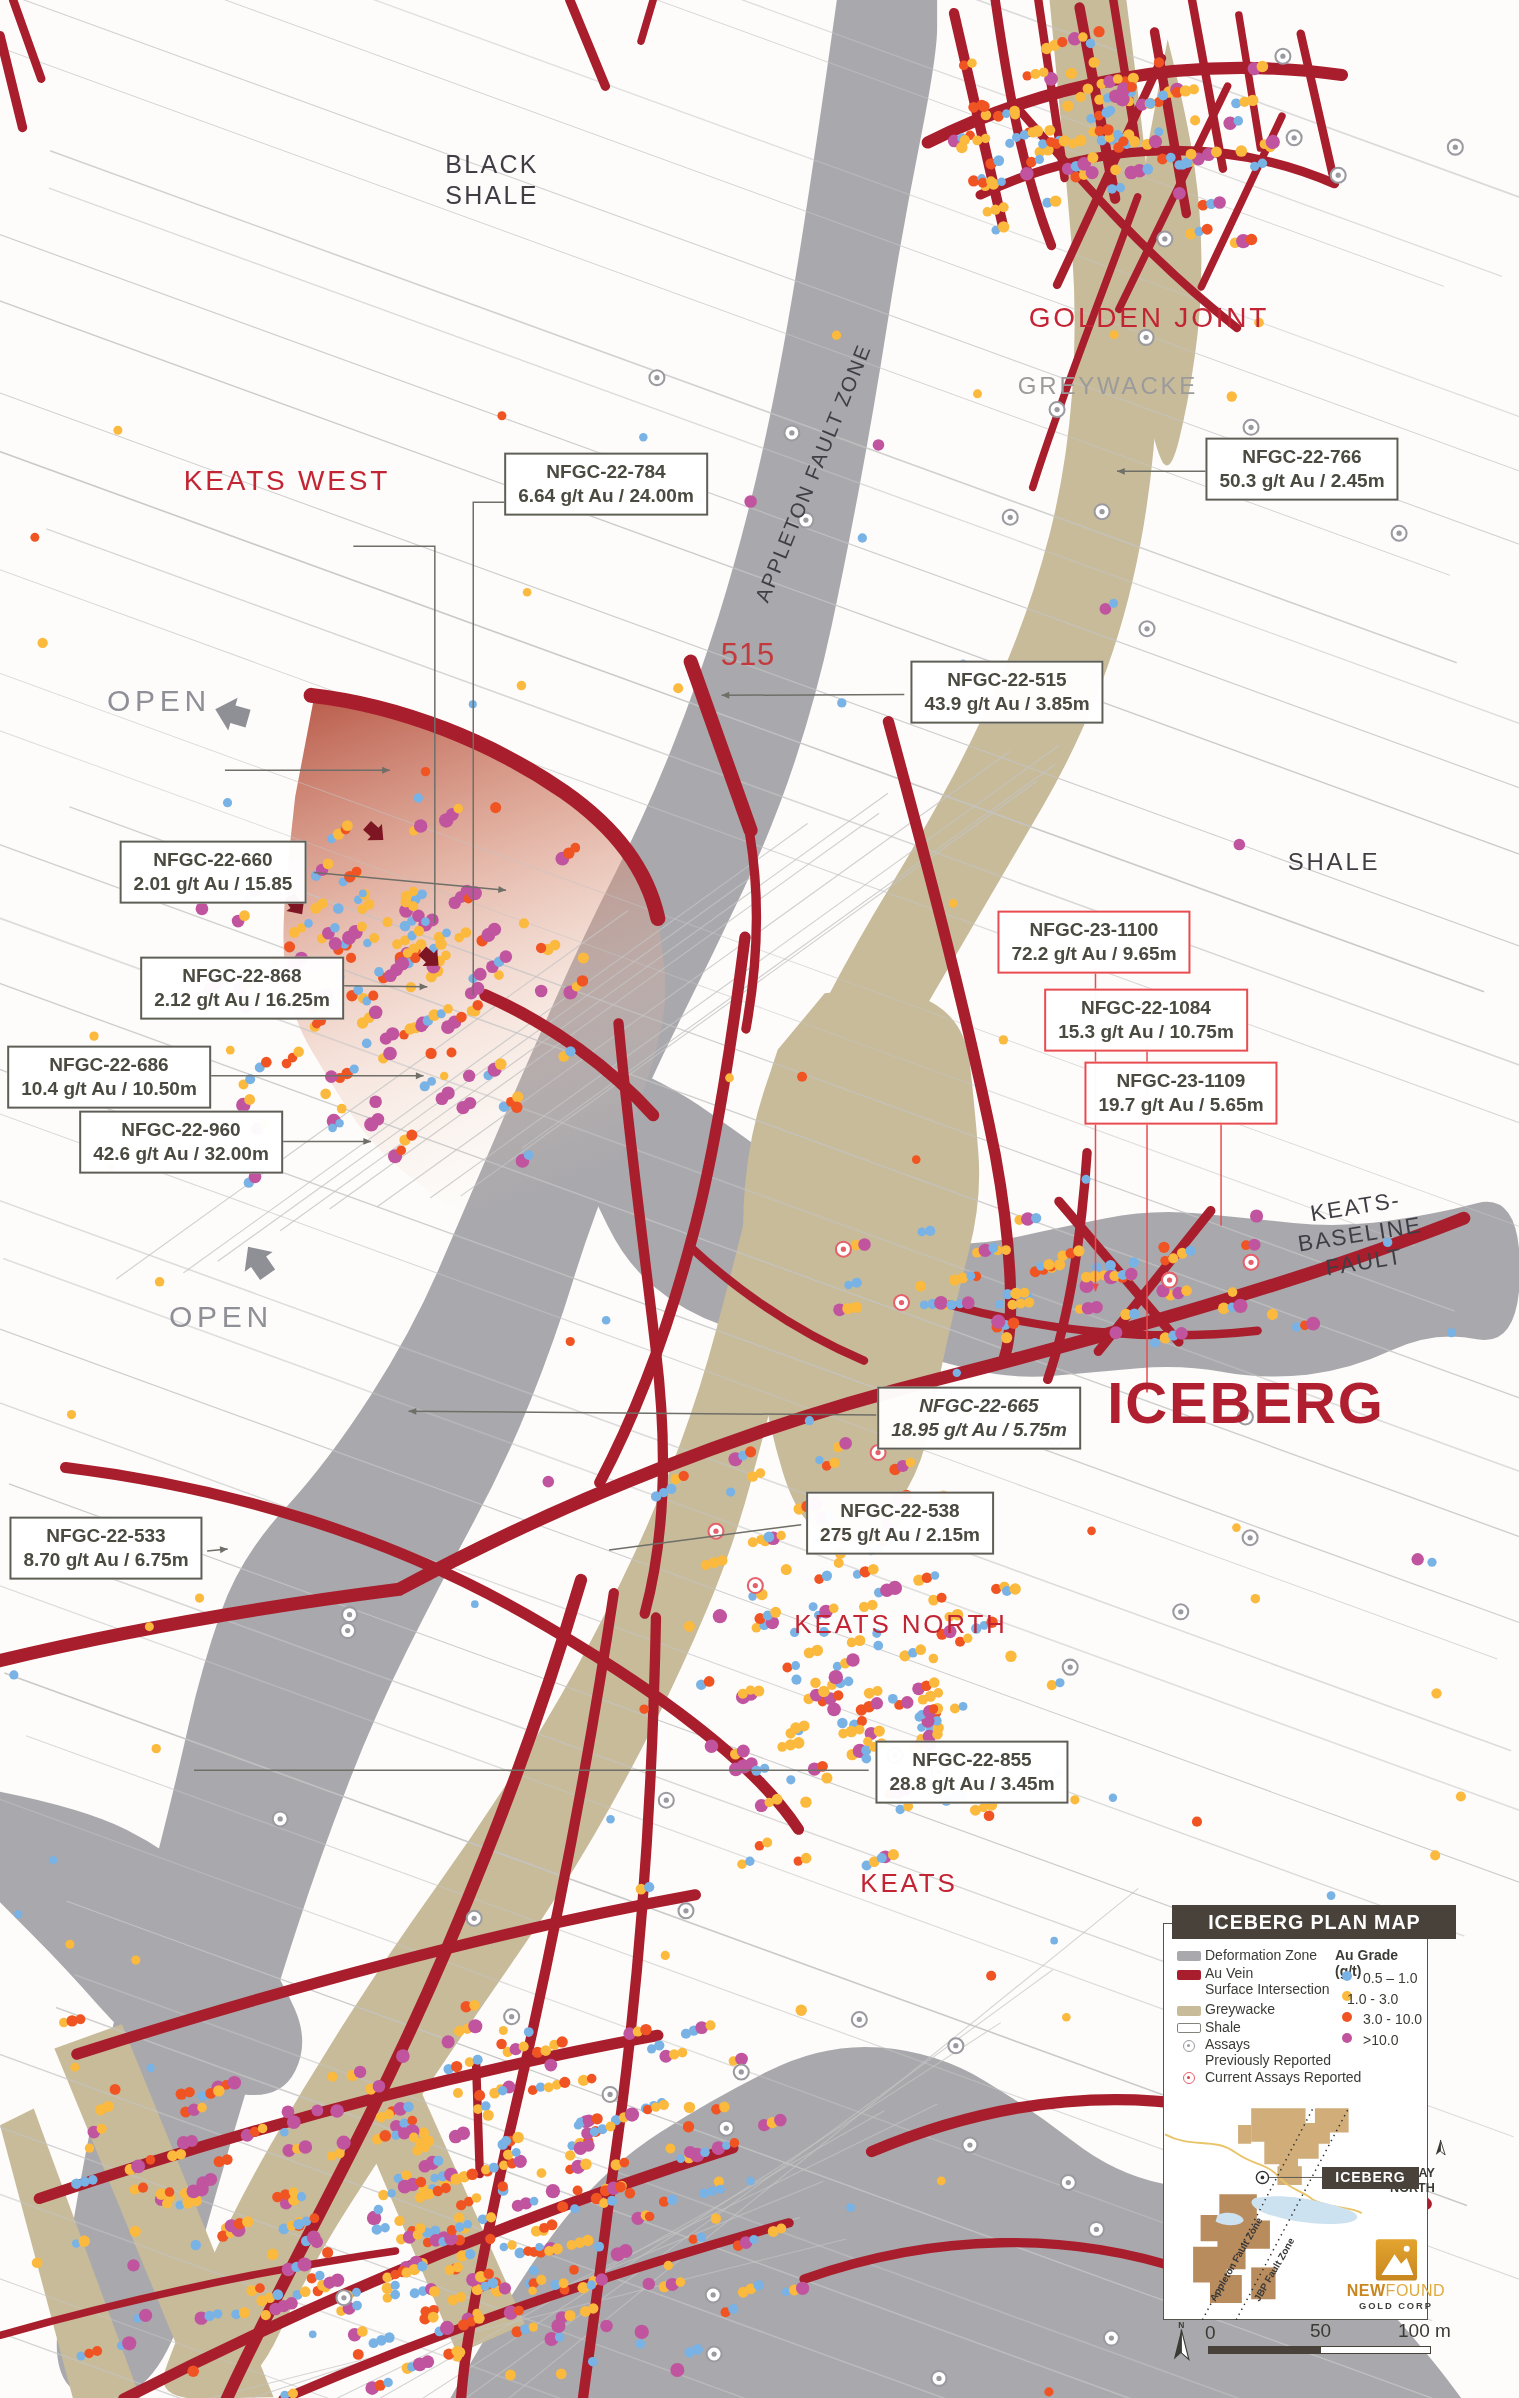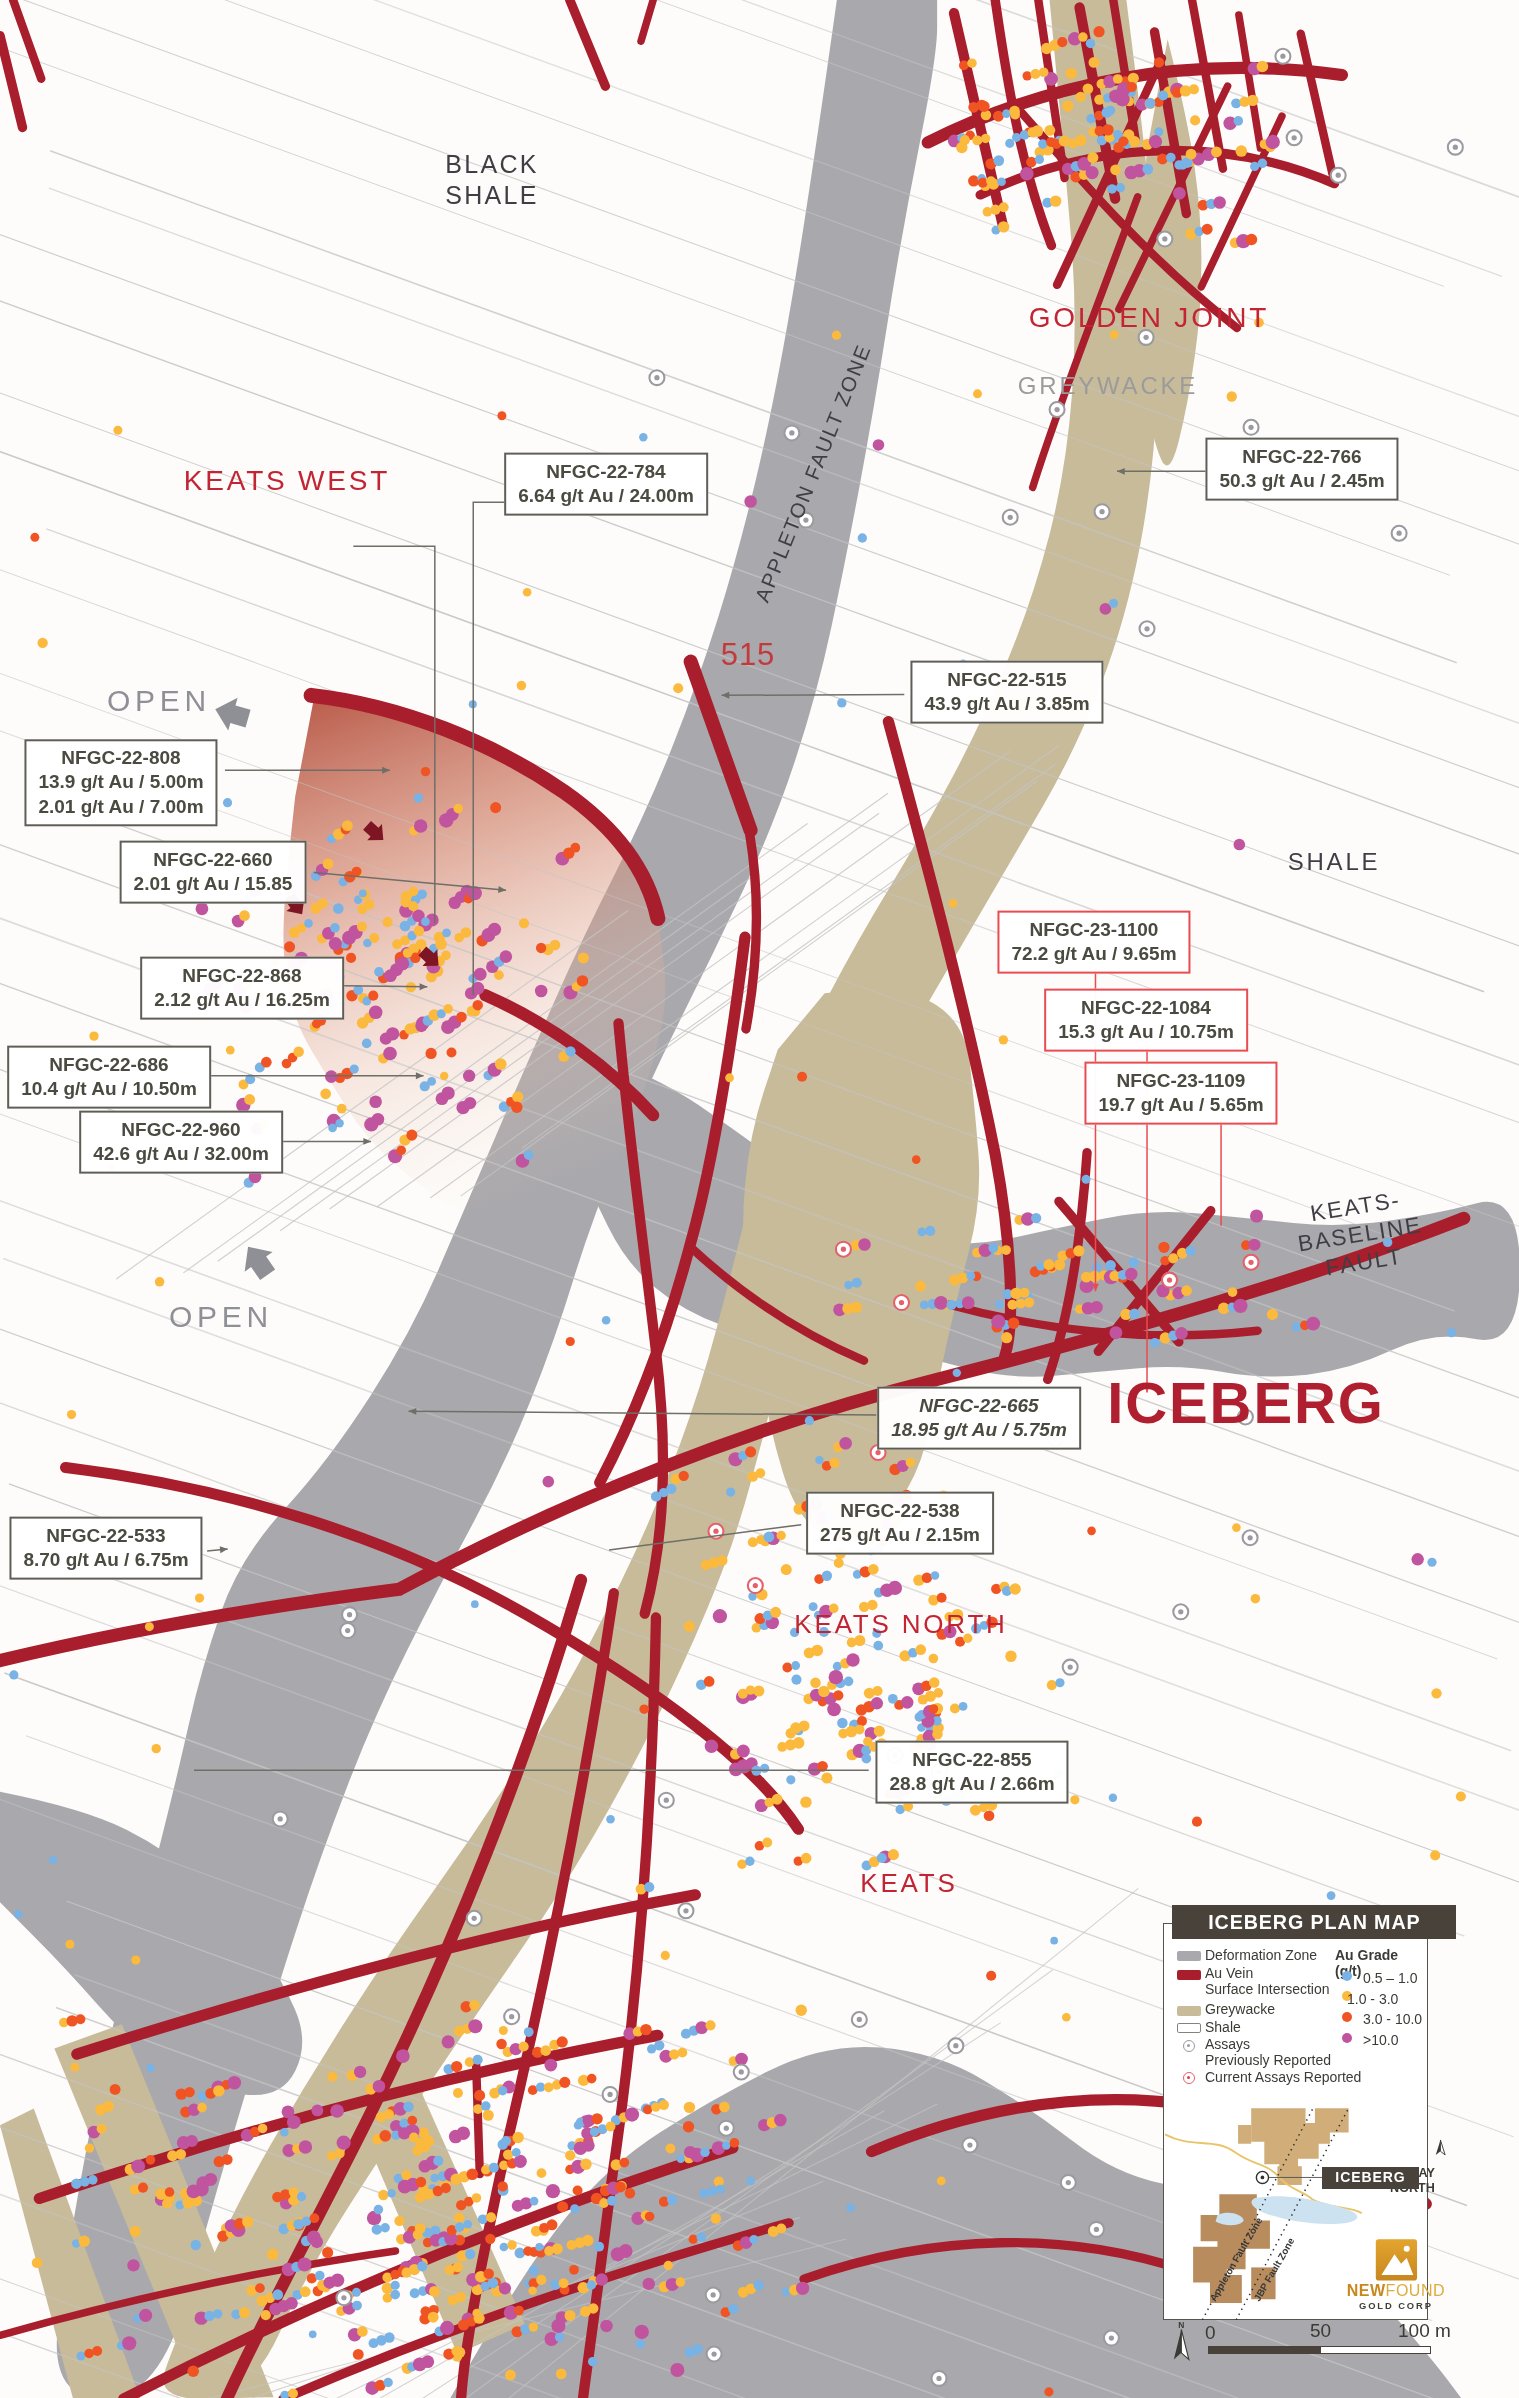--- a/index.html
+++ b/index.html
@@ -1682,25 +1682,20 @@
     <div>6.64 g/t Au / 24.00m</div>
   </div>
   <div class="co" style="left:1302px;top:469px;">
     <div>NFGC-22-766</div>
     <div>50.3 g/t Au / 2.45m</div>
   </div>
   <div class="co" style="left:1007px;top:692px;">
     <div>NFGC-22-515</div>
     <div>43.9 g/t Au / 3.85m</div>
   </div>
-  <div class="co" style="left:121px;top:783px;">
-    <div>NFGC-22-808</div>
-    <div>13.9 g/t Au / 5.00m</div>
-    <div>2.01 g/t Au / 7.00m</div>
-  </div>
   <div class="co" style="left:213px;top:872px;">
     <div>NFGC-22-660</div>
     <div>2.01 g/t Au / 15.85</div>
   </div>
   <div class="co" style="left:242px;top:988px;">
     <div>NFGC-22-868</div>
     <div>2.12 g/t Au / 16.25m</div>
   </div>
   <div class="co" style="left:109px;top:1077px;">
     <div>NFGC-22-686</div>
@@ -1729,21 +1724,21 @@
   <div class="co" style="left:900px;top:1523px;">
     <div>NFGC-22-538</div>
     <div>275 g/t Au / 2.15m</div>
   </div>
   <div class="co" style="left:106px;top:1548px;">
     <div>NFGC-22-533</div>
     <div>8.70 g/t Au / 6.75m</div>
   </div>
   <div class="co" style="left:972px;top:1772px;">
     <div>NFGC-22-855</div>
-    <div>28.8 g/t Au / 2.66m</div>
+    <div>28.8 g/t Au / 3.45m</div>
   </div>
 
   <div class="legend">
     <div class="legend-title">ICEBERG PLAN MAP</div>
 
     <span class="sw sw-def" style="left:13px;top:27px;"></span>
     <div class="li" style="left:41px;top:22.5px;">Deformation Zone</div>
 
     <span class="sw sw-vein" style="left:13px;top:46px;"></span>
     <div class="li" style="left:41px;top:41px;">Au Vein

